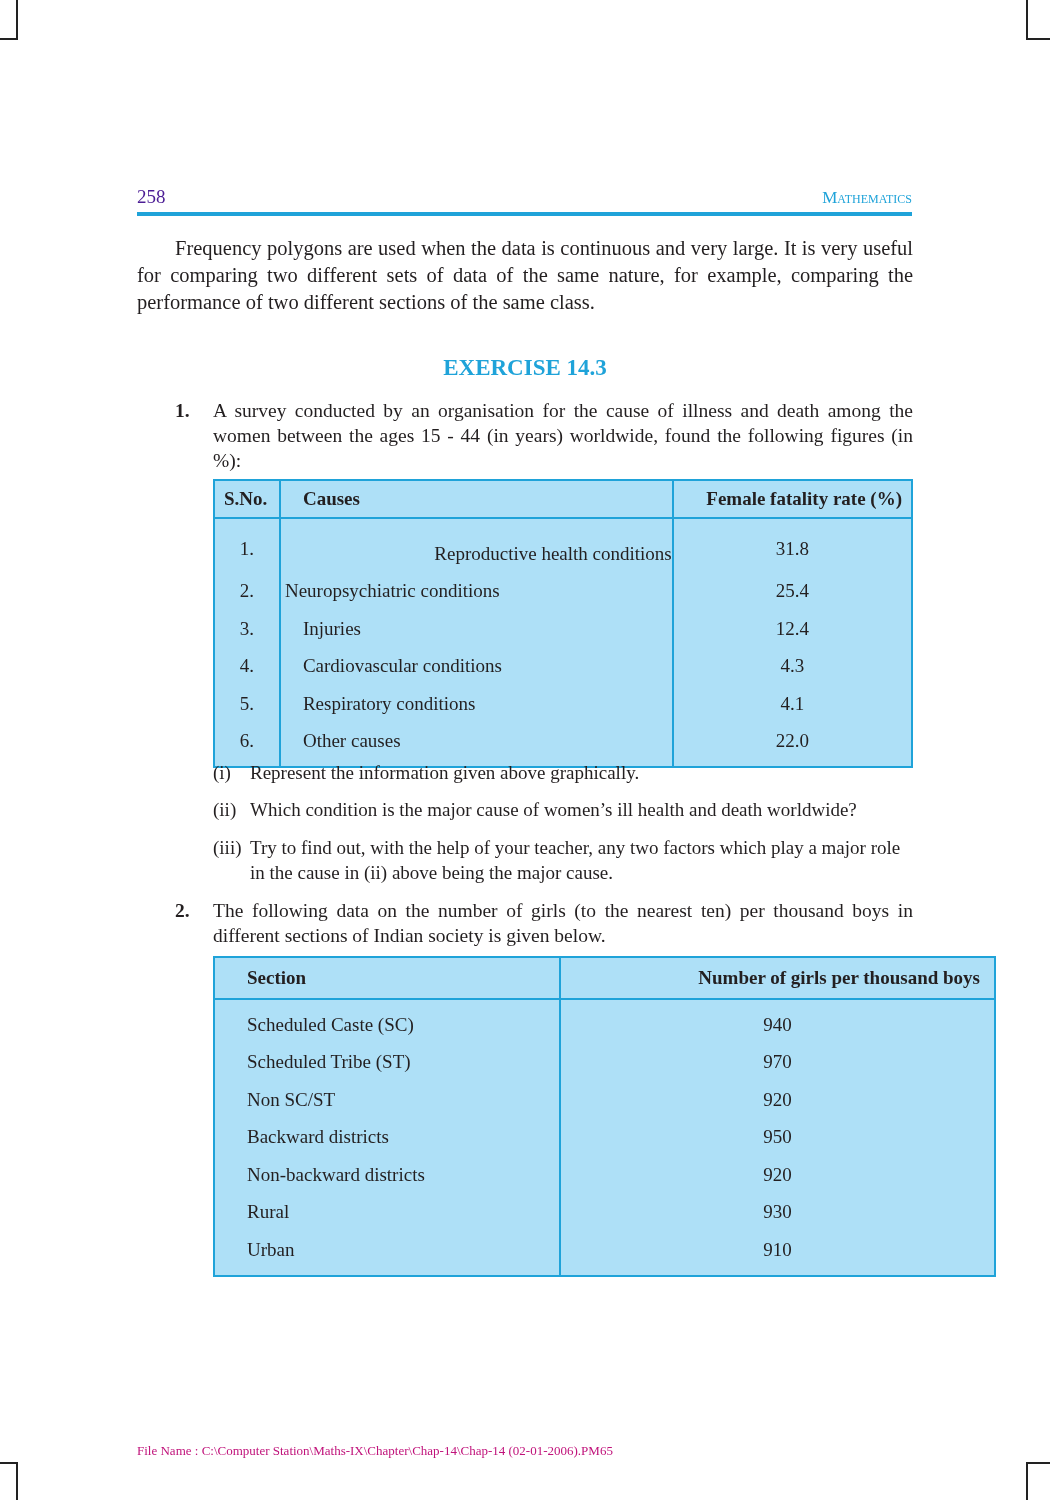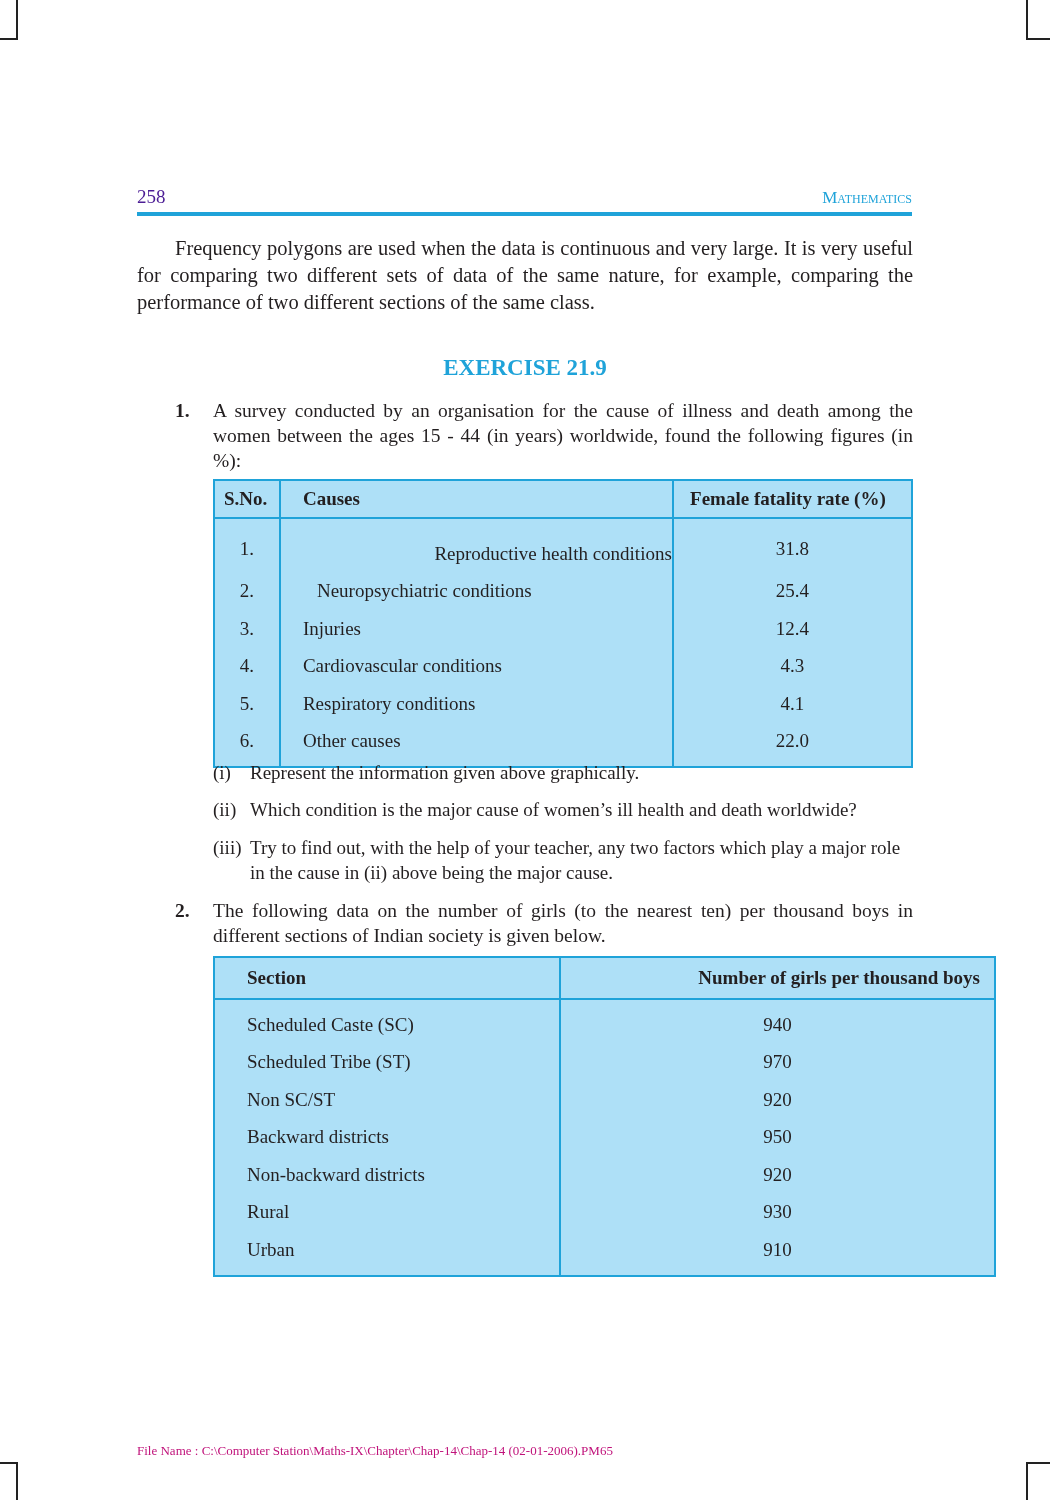--- a/index.html
+++ b/index.html
@@ -34,49 +34,49 @@
 <div class="crop" style="left:0;top:1462px;width:18px;height:2px;"></div>
 <div class="crop" style="left:1026px;top:1462px;width:2px;height:38px;"></div>
 <div class="crop" style="left:1026px;top:1462px;width:24px;height:2px;"></div>
 
 <div class="hdr-num">258</div>
 <div class="hdr-title">Mathematics</div>
 <div class="hdr-rule"></div>
 
 <div class="para"><span class="indent"></span><span>Frequency polygons are used when the data is continuous and very large. It is very useful for comparing two different sets of data of the same nature, for example, comparing the performance of two different sections of the same class.</span></div>
 
-<div class="ex-title">EXERCISE 21.9</div>
+<div class="ex-title">EXERCISE 14.3</div>
 
 <div class="q" style="top:398px;">
   <span class="qn">1.</span>
   <div class="qt">A survey conducted by an organisation for the cause of illness and death among the women between the ages 15 - 44 (in years) worldwide, found the following figures (in %):</div>
 </div>
 
 <table class="t" style="left:213px;top:479px;width:700px;">
   <colgroup>
       <col style="width:66px">
       <col style="width:394px">
       <col style="width:240px">
     </colgroup>
   <thead>
     <tr>
       <th style="text-align:left;padding-left:9px;">S.No.</th>
       <th style="text-align:left;padding-left:22px;">Causes</th>
-      <th style="padding-right:9px;border-radius:16px;">Female fatality rate (%)</th>
+      <th style="text-align:right;padding-right:9px;border-radius:16px;">Female fatality rate (%)</th>
     </tr>
   </thead>
   <tbody id="t1body">
       <tr>
         <td style="text-align:center;height:37.5px;padding-top:6px;">1.</td>
         <td style="text-align:right;padding-left:22px;height:37.5px;padding-top:16px;">Reproductive health conditions</td>
         <td style="text-align:center;height:37.5px;padding-top:6px;">31.8</td>
       </tr>
       <tr>
         <td style="text-align:center;height:37.5px;">2.</td>
-        <td style="text-align:left;padding-left:36px;height:37.5px;">Neuropsychiatric conditions</td>
+        <td style="text-align:left;padding-left:4px;height:37.5px;">Neuropsychiatric conditions</td>
         <td style="text-align:center;height:37.5px;">25.4</td>
       </tr>
       <tr>
         <td style="text-align:center;height:37.5px;">3.</td>
         <td style="text-align:left;padding-left:22px;height:37.5px;">Injuries</td>
         <td style="text-align:center;height:37.5px;margin-top:32px;">12.4</td>
       </tr>
       <tr>
         <td style="text-align:center;height:37.5px;">4.</td>
         <td style="text-align:left;padding-left:22px;height:37.5px;">Cardiovascular conditions</td>

